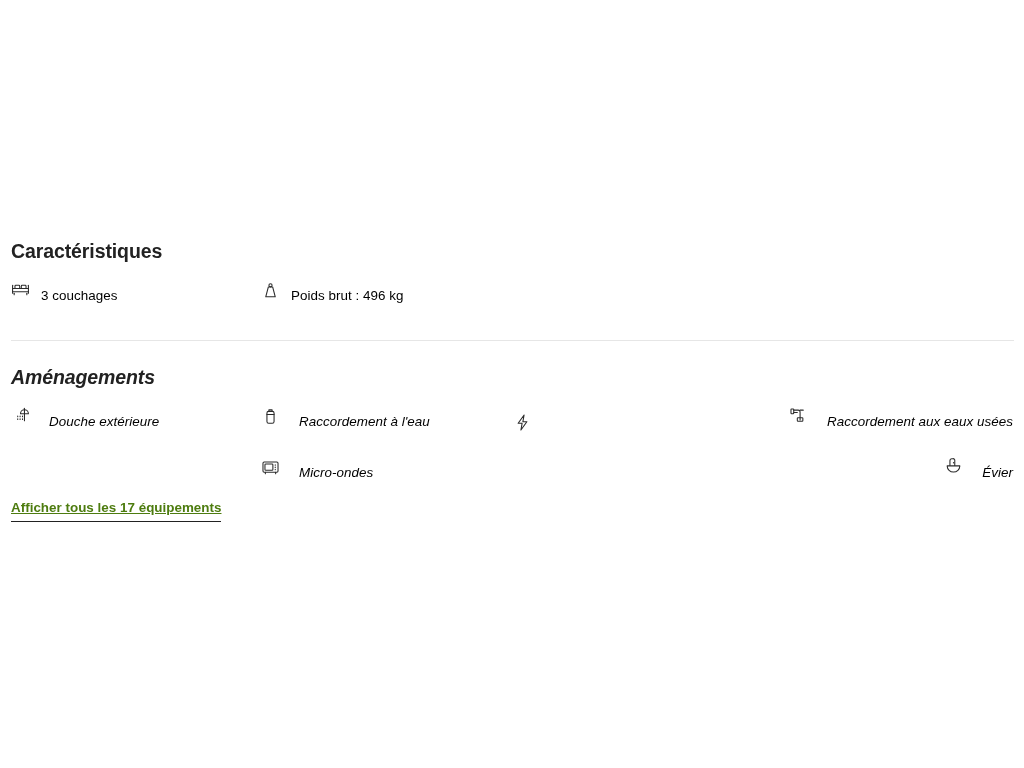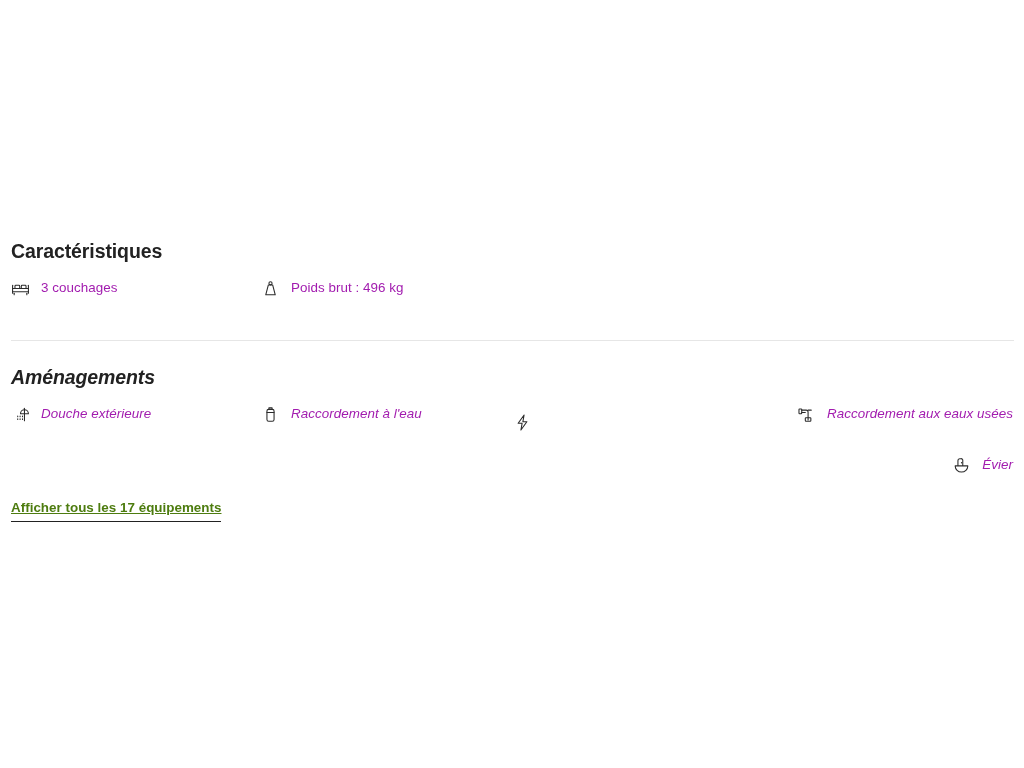--- a/index.html
+++ b/index.html
@@ -38,21 +38,21 @@
     color: #222222;
     line-height: 26px;
   }
 
   
   .grid {
     position: relative;
     margin-top: 14px;
   }
   .grid-3 .cell { width: 250px; }
-  .grid-4 .cell { width: 250px; }
+  .grid-4 .cell { width: 250px; gap: 8px; }
 
   .cell {
     position: absolute;
     display: flex;
     align-items: flex-start;
     gap: 0;
   }
   .cell .icon {
     flex: 0 0 30px;
     width: 30px;
@@ -68,28 +68,29 @@
     height: 19px;
     stroke: #2b2b2b;
     fill: none;
     stroke-width: 1.35;
     stroke-linecap: round;
     stroke-linejoin: round;
   }
   .cell .label {
     font-size: 13.4px;
     line-height: 19.5px;
-    color: #a21caf;
+    color: #000000;
     letter-spacing: 0.05px;
     max-width: 205px;
+    margin-top: 8px;
   }
 
   
   .col0 { left: 11px;  }
-  .col1 { left: 261px; }
+  .col1 { left: 261px; align-items: center; }
   .col2 { left: 513px; }
   .col3 { left: 763px; justify-content: flex-end; }
   .row0 { top: 0px;  }
   .row1 { top: 51px; }
 
   
   .divider {
     position: absolute;
     left: 11px;
     top: 340px;
@@ -201,20 +202,31 @@
             <path d="M6 6.5h5.5a2.5 2.5 0 0 1 2.5 2.5V19"></path>
             <path d="M6 9.5h4.5a0 0 0 0 1 0 0"></path>
             <rect x="10.5" y="16" width="7" height="4.5" rx="0.8"></rect>
             <path d="M14 6.5h4"></path>
           </svg>
         </span>
         <span class="label">Raccordement aux eaux usées</span>
       </div>
 
 
+      <div class="cell col1 row1">
+        <span class="icon">
+          <svg viewBox="0 0 24 24">
+            <rect x="2.5" y="5" width="19" height="13" rx="1.5"></rect>
+            <rect x="5" y="7.5" width="10" height="8" rx="1"></rect>
+            <path d="M18 8.5v.6M18 11.3v.6M18 14.1v.6"></path>
+            <path d="M5.5 18v2M18.5 18v2"></path>
+          </svg>
+        </span>
+        <span class="label">Micro-ondes</span>
+      </div>
 
 
       <div class="cell col3 row1">
         <span class="icon">
           <svg viewBox="0 0 24 24">
             <path d="M12 3.5h-2a2.5 2.5 0 0 0-2.5 2.5v6"></path>
             <path d="M12 3.5a1.6 1.6 0 0 1 1.6 1.6v6.9"></path>
             <circle cx="12.1" cy="8.6" r="0.9" fill="#2b2b2b" stroke="none"></circle>
             <path d="M4 12.5h16a8 8 0 0 1-8 7.8 8 8 0 0 1-8-7.8z"></path>
           </svg>

